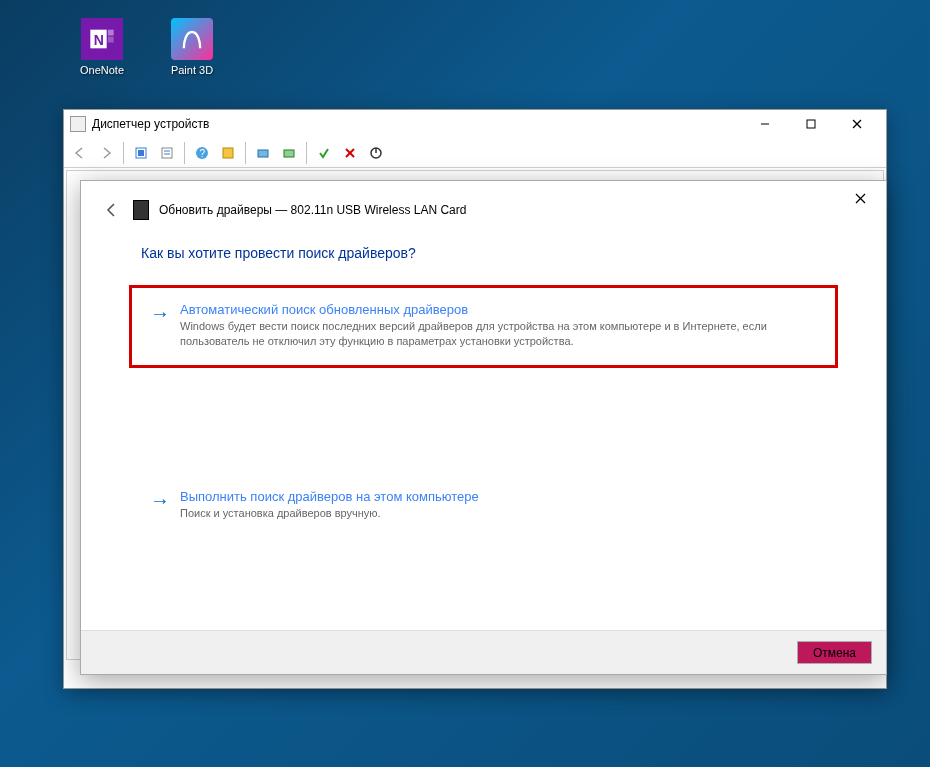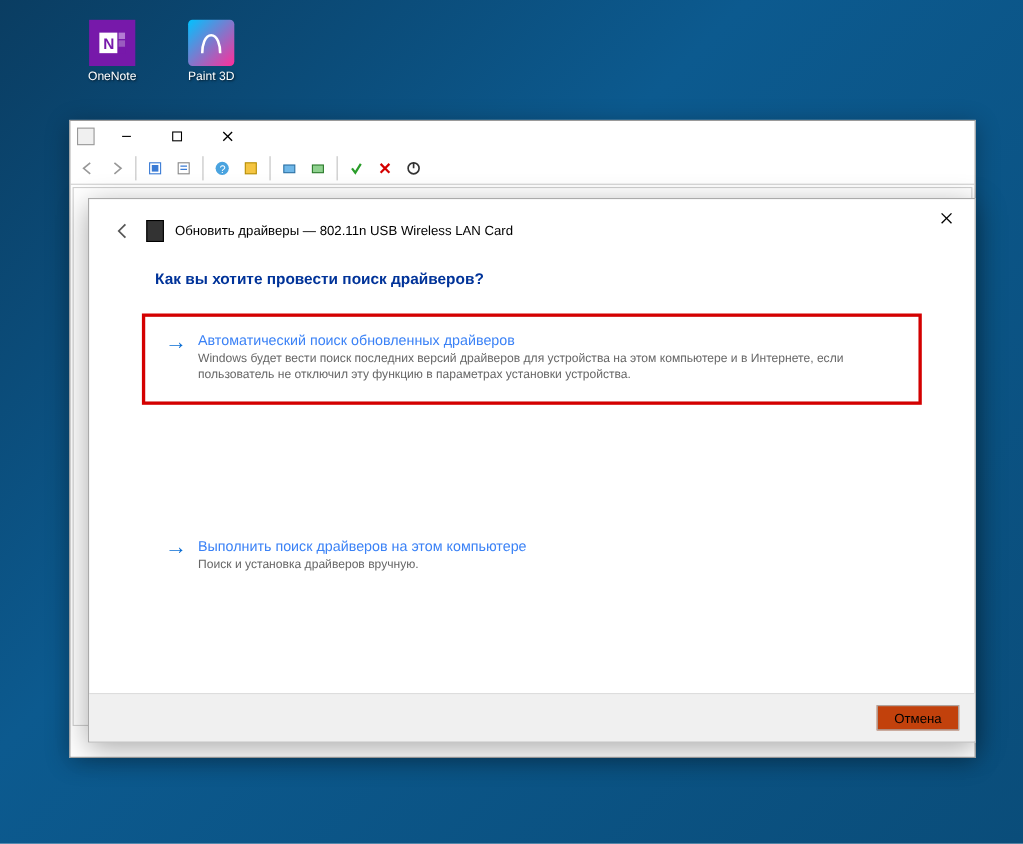--- a/index.html
+++ b/index.html
@@ -137,21 +137,20 @@
     width:16px;height:20px;
     background:#333;
     border:1px solid #000;
   }
   .wizard-title { font-size:12px; color:#000; }
 
   .wizard-question {
     padding:18px 40px 6px 60px;
     color:#003399;
     font-size:14px;
-    font-weight:bold;
   }
 
   .wizard-options {
     padding:20px 50px;
     display:flex;flex-direction:column;gap:120px;
   }
   .wiz-option {
     border:1px solid #e0e0e0;
     padding:14px 18px 16px 18px;
     cursor:pointer;
@@ -180,21 +179,21 @@
   .wizard-footer {
     margin-top:auto;
     border-top:1px solid #ddd;
     padding:10px 14px;
     display:flex;justify-content:flex-end;
     background:#f0f0f0;
   }
   .btn-cancel {
     min-width:75px; height:23px;
     border:1px solid #adadad;
-    background:#c2410c;
+    background:#be185d;
     font-size:12px;
     padding:0 12px;
     cursor:pointer;
   }
 
   
   .tree-stub {
     position:absolute; top:2px; left:4px; width:20px;
     display:flex;flex-direction:column;gap:6px;
   }
@@ -224,20 +223,21 @@
           <path d="M5 20c0-6 2-14 7-14s7 8 7 14" stroke="#fff" stroke-width="2" fill="none"></path>
         </svg>
     </div>
     <div class="lbl">Paint 3D</div>
   </div>
 </div>
 
 <div class="dm-window">
   <div class="dm-title">
     <div class="ticon"></div>
+    <div class="title-text">Диспетчер устройств</div>
     <div class="win-btns">
       <div class="win-btn">
         <svg width="10" height="10">
             <line x1="1" y1="5" x2="9" y2="5" stroke="#000" stroke-width="1"></line>
           </svg>
       </div>
       <div class="win-btn">
         <svg width="10" height="10">
             <rect x="1" y="1" width="8" height="8" fill="none" stroke="#000" stroke-width="1"></rect>
           </svg>

